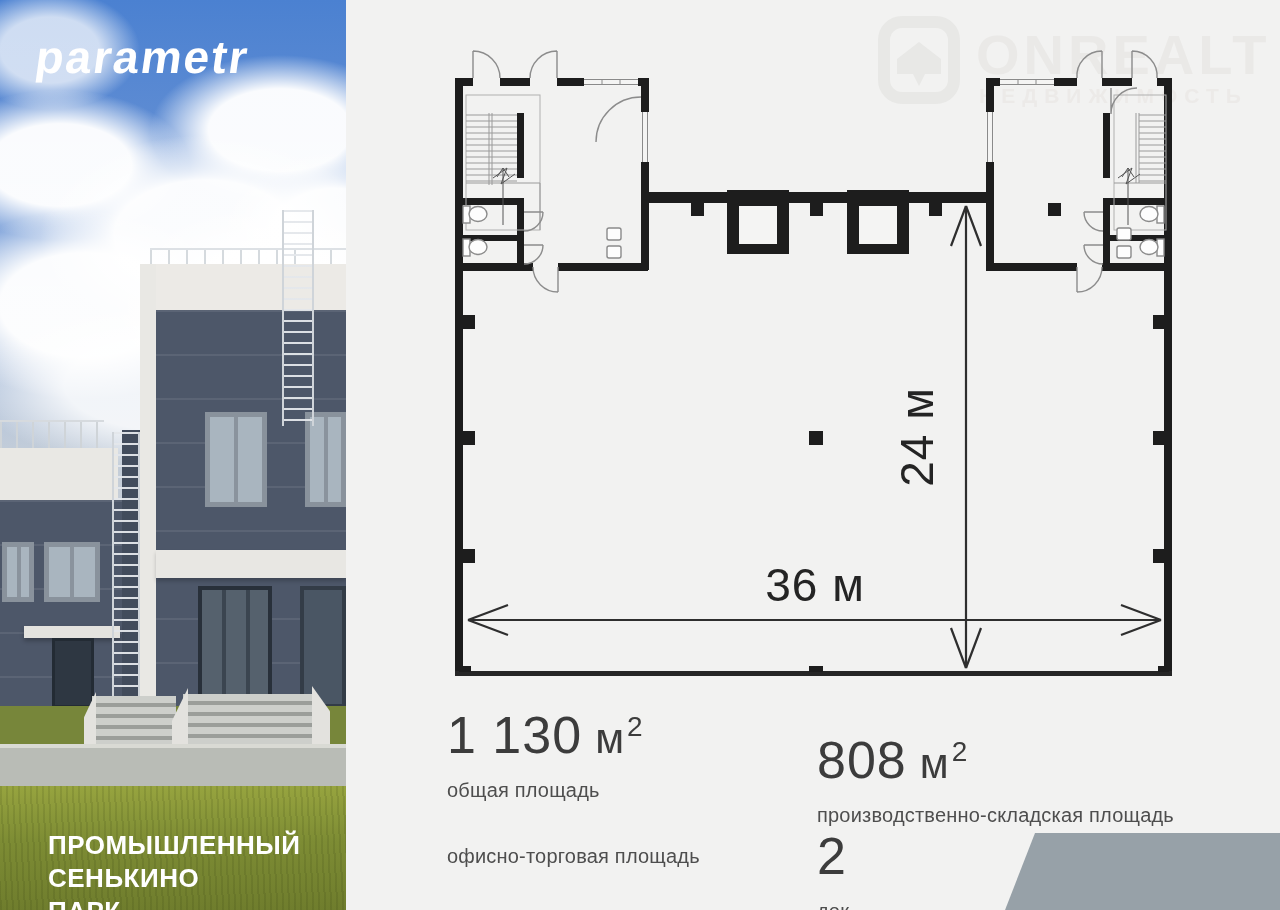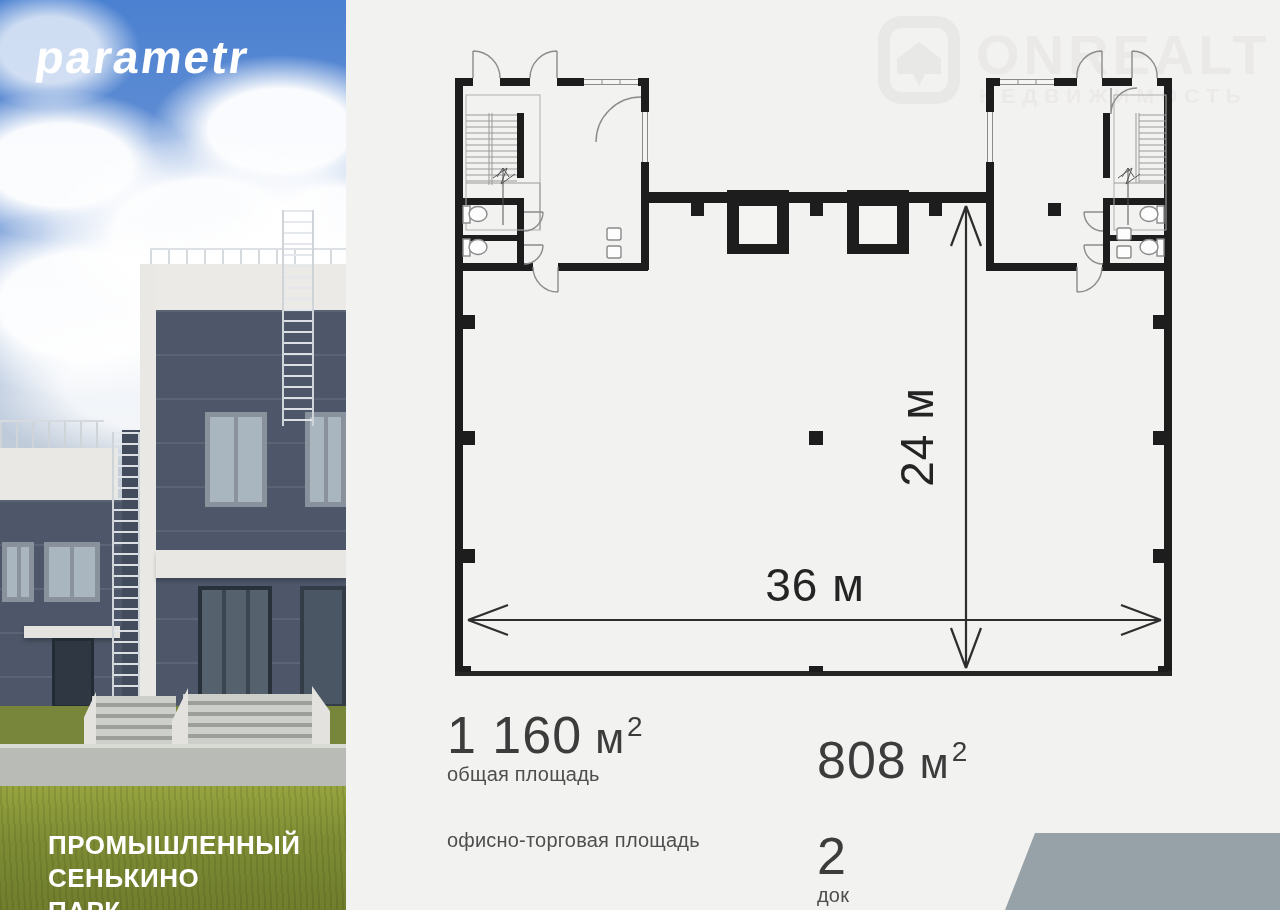--- a/index.html
+++ b/index.html
@@ -20,21 +20,21 @@
 
   
   #corner-shape{left:1000px;top:833px;width:280px;height:77px;background:#97a1a8;
     clip-path:polygon(12.5% 0,100% 0,100% 100%,1.8% 100%);}
 
   
   .stat{position:absolute;color:#3c3c3c;}
   .stat .num{font-size:52px;font-weight:400;letter-spacing:1px;line-height:1.05;white-space:nowrap;}
   .stat .unit{font-size:42px;margin-left:13px;}
   .stat .sup{font-size:28px;position:relative;top:-17px;margin-left:2px;}
-  .stat .lab{font-size:20px;color:#4e4e4e;letter-spacing:.2px;white-space:nowrap;}
+  .stat .lab{margin-top:16px;font-size:20px;color:#4e4e4e;letter-spacing:.2px;white-space:nowrap;}
   #stat-1{left:447px;top:708px;}
   #stat-2{left:817px;top:733px;}
   #stat-3{left:447px;top:829px;}
   #stat-4{left:817px;top:829px;}
 
   
   #photo{left:0;top:0;width:346px;height:910px;overflow:hidden;background:#9fb4cd;}
   #photo .abs{position:absolute;}
   #sky{left:0;top:0;width:346px;height:910px;
     background:linear-gradient(180deg,#4b81d1 0%,#5e8cd3 14%,#7fa3da 26%,#a9bedd 38%,#c3cdd9 50%,#ccd1d7 62%);}
@@ -232,25 +232,26 @@
     <path d="M966 206V668"></path>
     <path d="M966 206L951 246M966 206L981 246M966 668L951 628M966 668L981 628"></path>
   </g>
   <text x="815" y="601" text-anchor="middle" font-size="46" fill="#242424" letter-spacing="1">36 м</text>
   <text transform="translate(933,437) rotate(-90)" text-anchor="middle" font-size="46" fill="#242424" letter-spacing="1">24 м</text>
 </svg>
 
 <div class="abs" id="corner-shape"></div>
 
 <div class="stat" id="stat-1">
-  <div class="num"><span>1 160</span><span class="unit">м</span><span class="sup">2</span></div>
+  <div class="num"><span>1 130</span><span class="unit">м</span><span class="sup">2</span></div>
   <div class="lab">общая площадь</div>
 </div>
 <div class="stat" id="stat-2">
   <div class="num"><span>808</span><span class="unit">м</span><span class="sup">2</span></div>
+  <div class="lab">производственно-складская площадь</div>
 </div>
 <div class="stat" id="stat-3">
   <div class="lab">офисно-торговая площадь</div>
 </div>
 <div class="stat" id="stat-4">
   <div class="num"><span>2</span><span class="unit"></span><span class="sup"></span></div>
   <div class="lab">док</div>
 </div>
 
 <div class="abs" id="photo">

